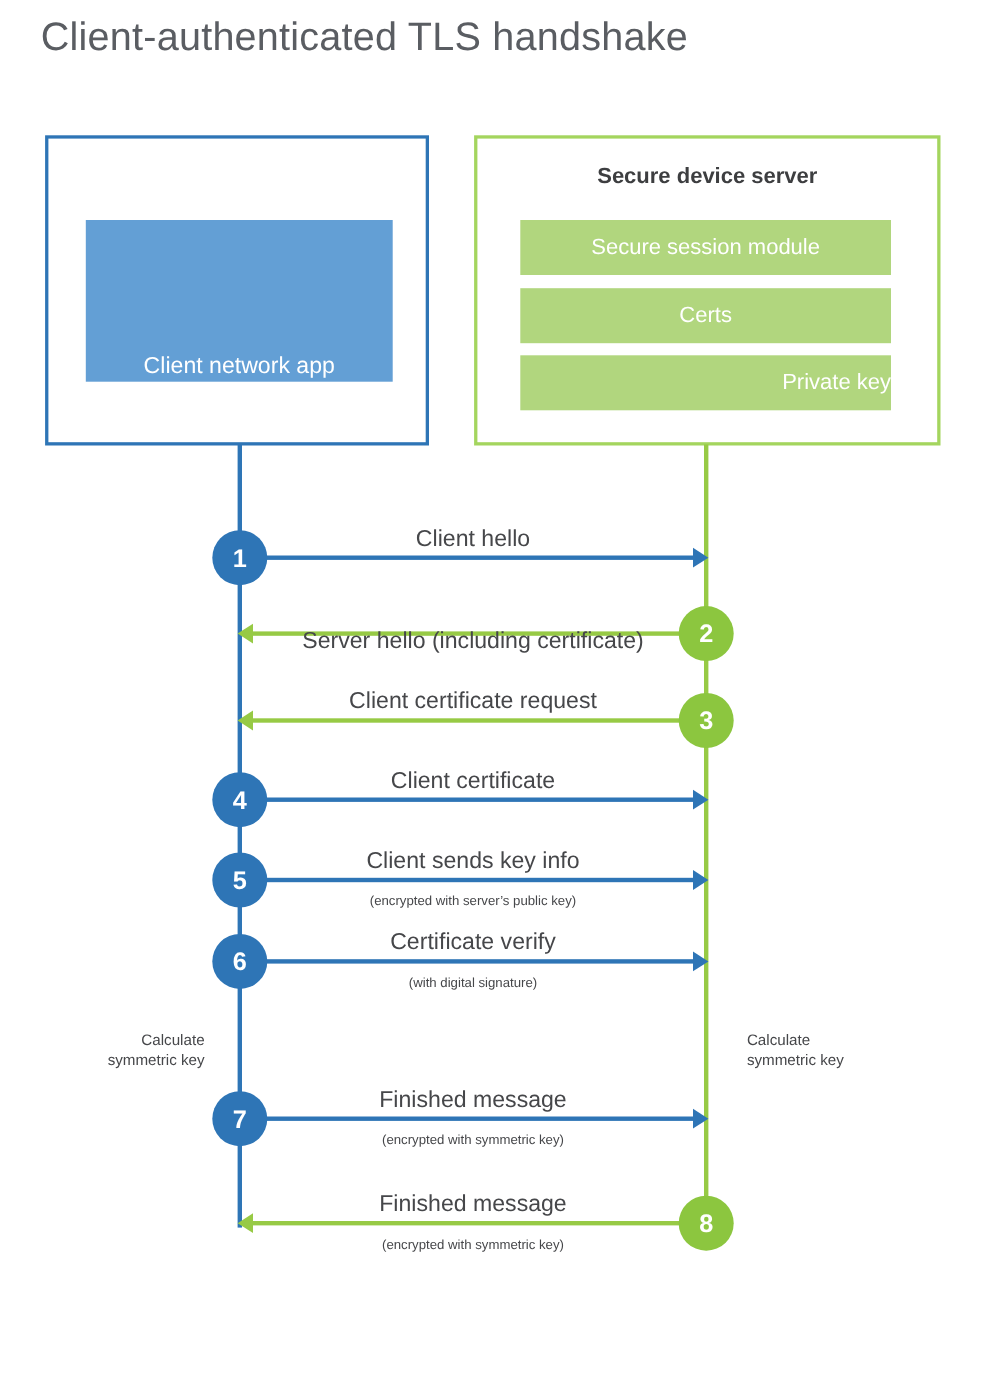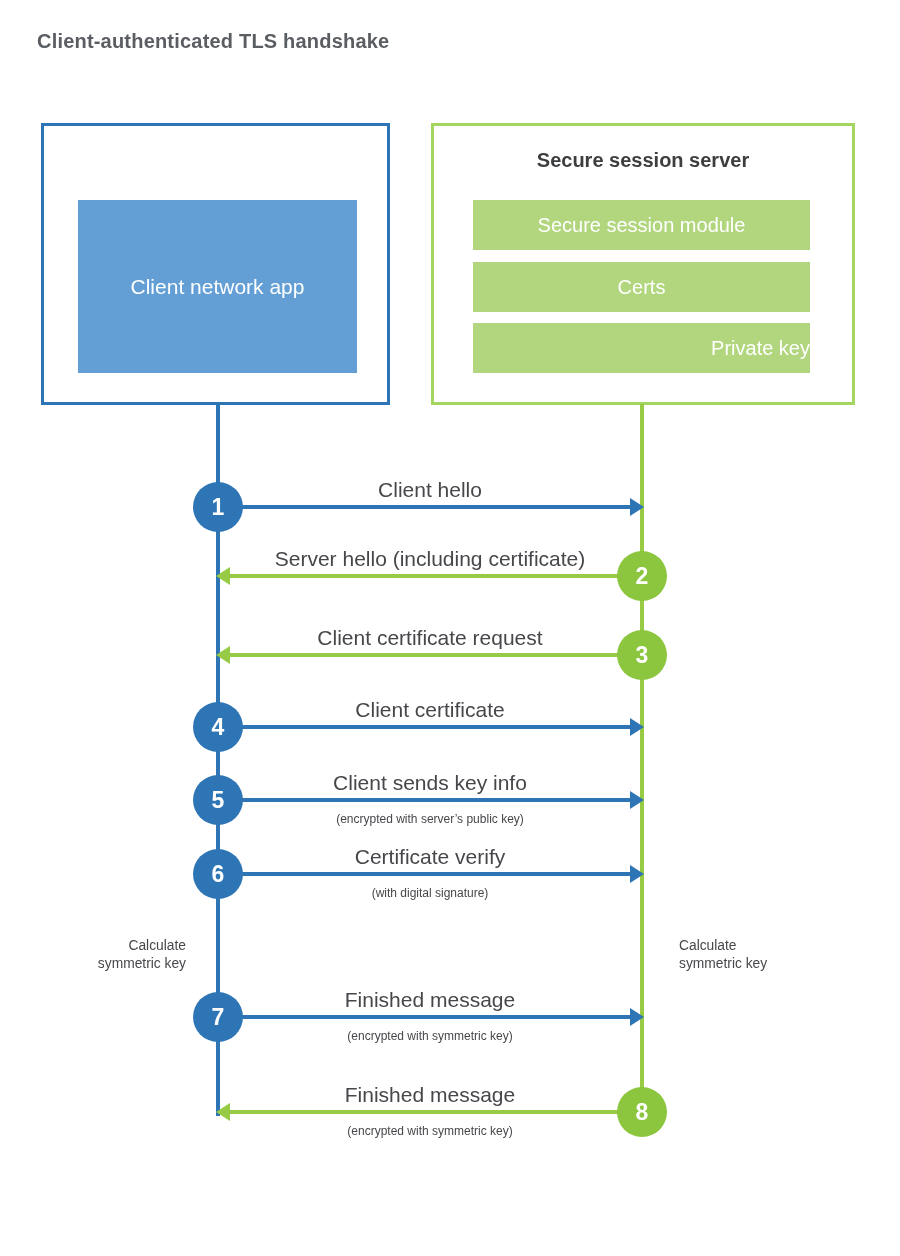--- a/index.html
+++ b/index.html
@@ -4,30 +4,30 @@
 <style>
   :root{
     --blue:#2e75b6; --blue-fill:#639fd5;
     --green:#8cc63f; --green-line:#97ca45; --green-border:#a4d55e; --green-fill:#b1d67e;
     --text-dark:#3d3e40; --text-label:#46474a; --text-gray:#5a5d62;
   }
   *{margin:0;padding:0;box-sizing:border-box;}
   body{background:#fff;font-family:"Liberation Sans","DejaVu Sans",sans-serif;}
   #stage{position:relative;width:900px;height:1256px;background:#fff;overflow:hidden;}
 
-  .title{position:absolute;left:37px;top:30px;font-size:20px;font-weight:700;color:var(--text-gray);letter-spacing:.2px;}
+  .title{position:absolute;left:37px;top:12px;font-size:36px;font-weight:400;color:var(--text-gray);letter-spacing:.2px;}
 
   .entity-box{position:absolute;background:#fff;}
   .client-box{left:41px;top:123px;width:349px;height:282px;border:3px solid var(--blue);}
   .server-box{left:431px;top:123px;width:424px;height:282px;border:3px solid var(--green-border);}
   .entity-heading{position:absolute;top:149px;text-align:center;font-size:20px;font-weight:bold;color:var(--text-dark);}
   .client-heading{left:41px;width:349px;}
   .server-heading{left:431px;width:424px;}
 
-  .app-box{position:absolute;left:78px;top:200px;width:279px;height:173px;background:var(--blue-fill);display:flex;align-items:center;justify-content:center;}
+  .app-box{position:absolute;left:78px;top:200px;width:279px;height:147px;background:var(--blue-fill);display:flex;align-items:flex-end;justify-content:center;}
   .app-box span{display:block;width:190px;text-align:center;color:#fff;font-size:21px;line-height:28px;}
 
   .module-bar{position:absolute;left:473px;width:337px;height:50px;background:var(--green-fill);display:flex;align-items:center;justify-content:center;color:#fff;font-size:20px;}
   .bar-0{top:200px;} .bar-1{top:262px;} .bar-2{top:323px;justify-content:flex-end;}
 
   .vline{position:absolute;width:4px;z-index:0;}
   .vline-blue{left:216px;top:404px;height:712px;background:var(--blue);}
   .vline-green{left:640px;top:404px;height:708px;background:var(--green-line);}
 
   .hline{position:absolute;height:4px;z-index:1;}
@@ -57,21 +57,21 @@
 <div id="stage">
 
   <div class="title">Client-authenticated TLS handshake</div>
 
   <div class="entity-box client-box"></div>
   <div class="app-box">
     <span>Client network app</span>
   </div>
 
   <div class="entity-box server-box"></div>
-  <div class="entity-heading server-heading">Secure session server</div>
+  <div class="entity-heading server-heading">Secure device server</div>
   <div class="module-bar bar-1">
       <span>Certs</span>
     </div>
   <div class="module-bar bar-0">
       <span>Secure session module</span>
     </div>
   <div class="module-bar bar-2">
       <span>Private key</span>
     </div>
 
@@ -79,21 +79,21 @@
   <div class="vline vline-green"></div>
 
   <div class="hline hline-blue" style="left:240px;top:505px;width:390px;"></div>
   <div class="head head-right" style="left:630px;top:498px;"></div>
   <div class="circle circle-blue" style="left:193px;top:482px;">1</div>
   <div class="msg-label" style="top:478px;">Client hello</div>
 
   <div class="head head-left" style="left:216px;top:567px;"></div>
   <div class="hline hline-green" style="left:230px;top:574px;width:390px;"></div>
   <div class="circle circle-green" style="left:617px;top:551px;">2</div>
-  <div class="msg-label" style="top:547px;">Server hello (including certificate)</div>
+  <div class="msg-label" style="top:571px;">Server hello (including certificate)</div>
 
   <div class="head head-left" style="left:216px;top:646px;"></div>
   <div class="hline hline-green" style="left:230px;top:653px;width:390px;"></div>
   <div class="circle circle-green" style="left:617px;top:630px;">3</div>
   <div class="msg-label" style="top:626px;">Client certificate request</div>
 
   <div class="hline hline-blue" style="left:240px;top:725px;width:390px;"></div>
   <div class="head head-right" style="left:630px;top:718px;"></div>
   <div class="circle circle-blue" style="left:193px;top:702px;">4</div>
   <div class="msg-label" style="top:698px;">Client certificate</div>

